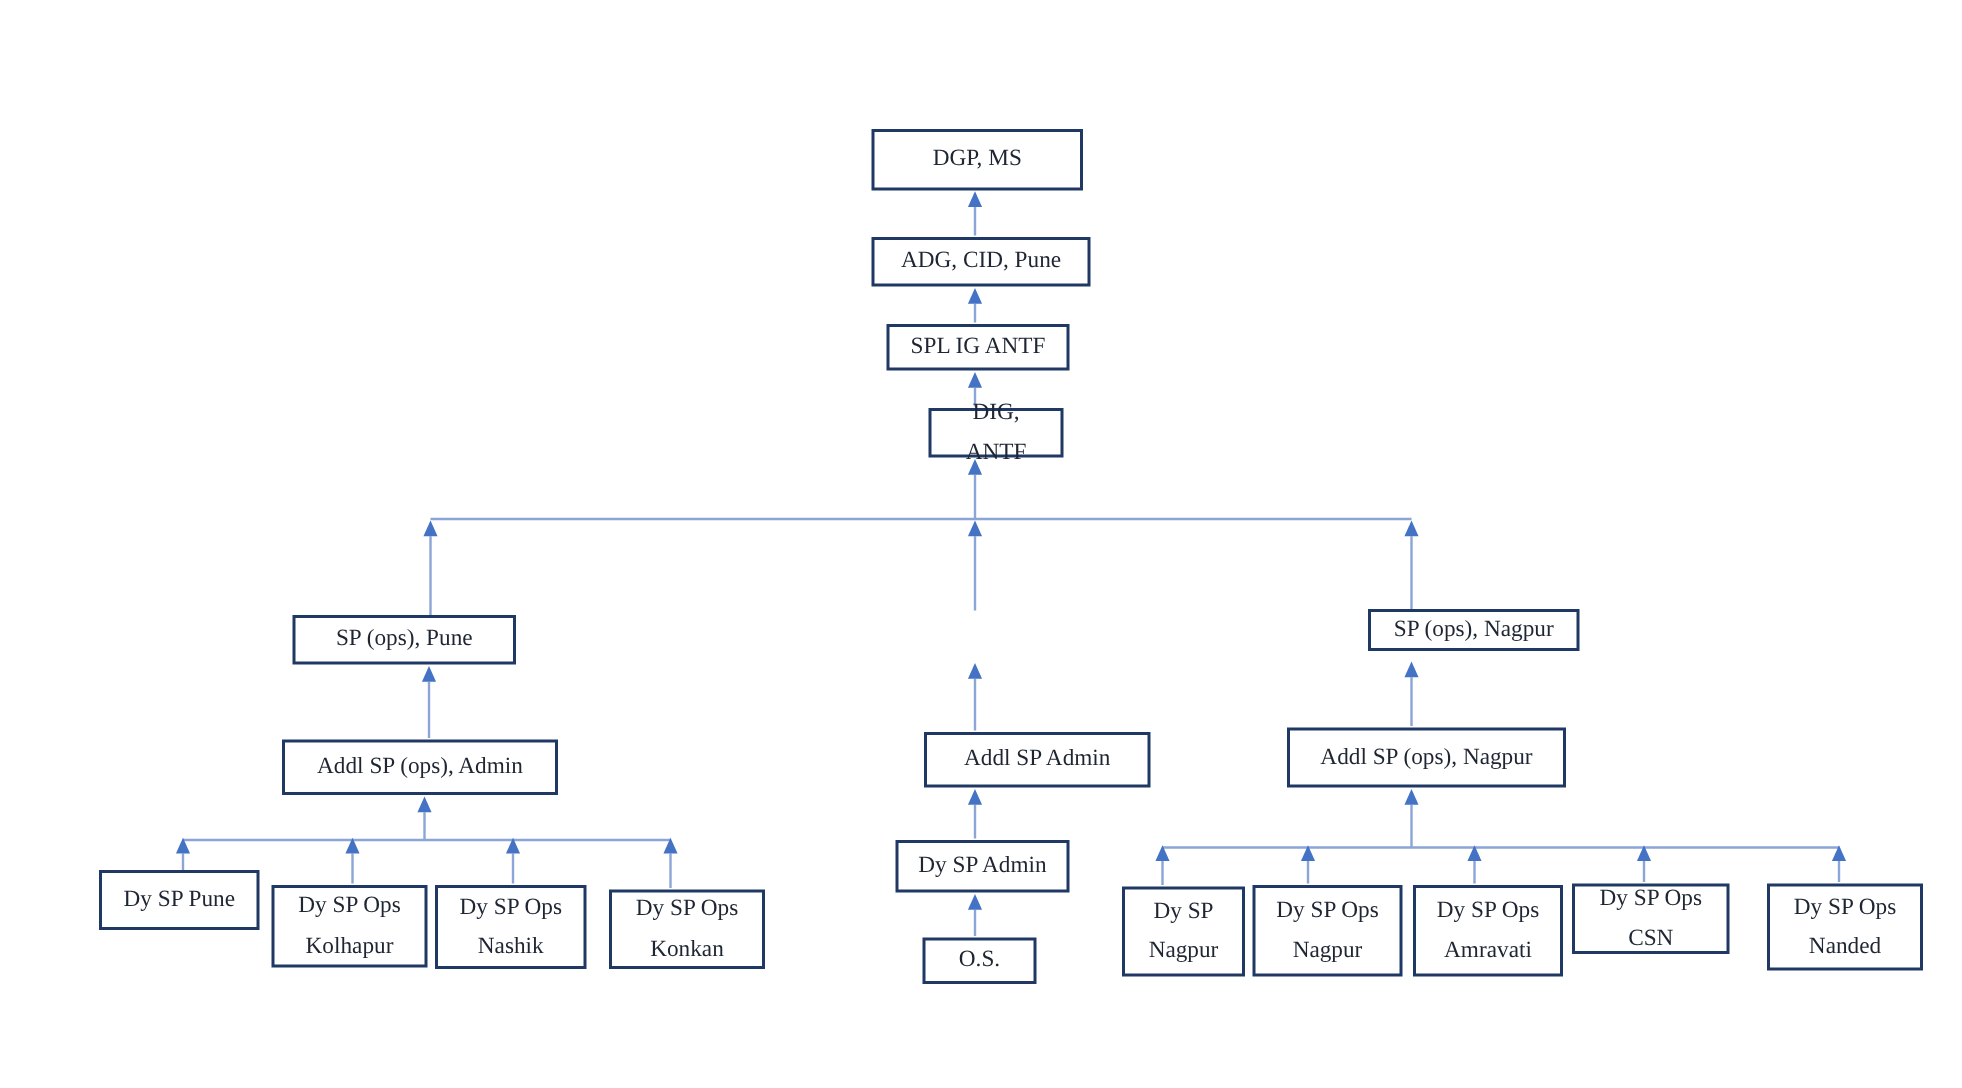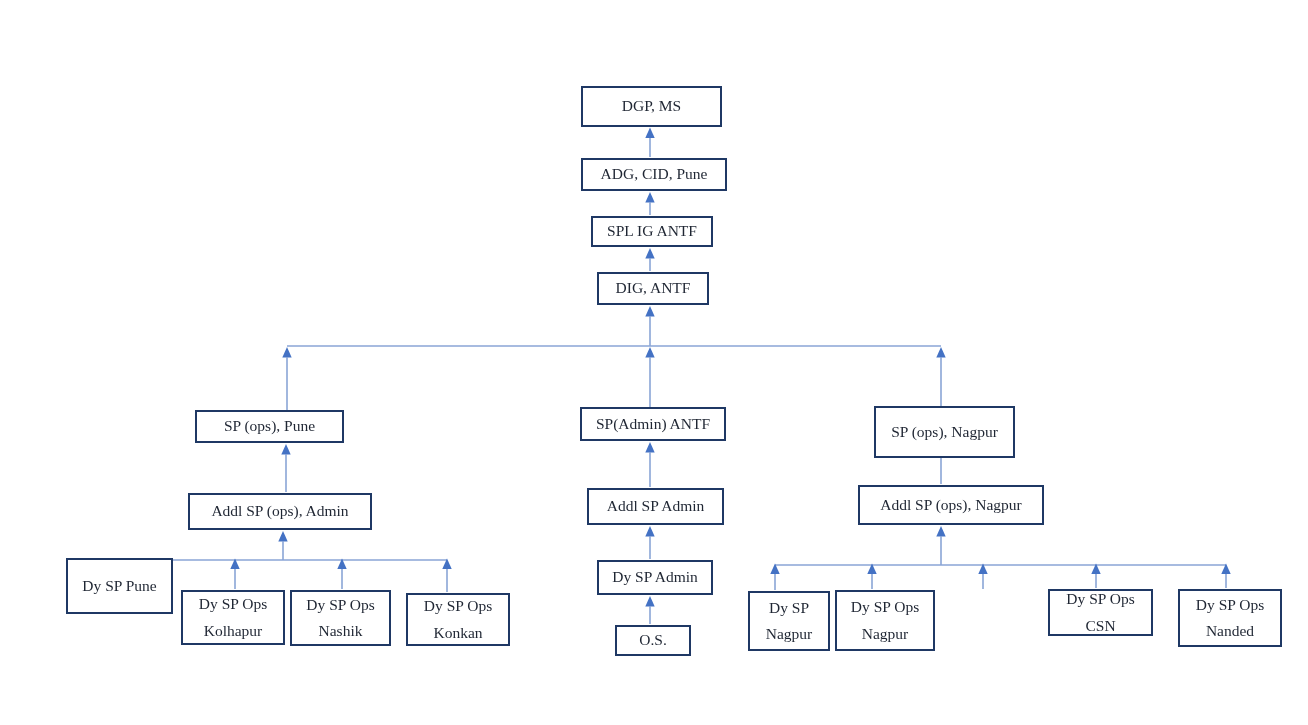--- a/index.html
+++ b/index.html
@@ -180,70 +180,70 @@
 
   <div class="node" style="left:581px;top:68px;width:141px;height:41px">
     <span>DGP, MS</span>
   </div>
   <div class="node" style="left:581px;top:140px;width:146px;height:33px">
     <span>ADG, CID, Pune</span>
   </div>
   <div class="node" style="left:591px;top:198px;width:122px;height:31px">
     <span>SPL IG ANTF</span>
   </div>
-  <div class="node" style="left:597px;top:254px;width:112px;height:33px">
+  <div class="node" style="left:619px;top:254px;width:90px;height:33px">
     <span>DIG, ANTF</span>
   </div>
 
   <div class="node" style="left:195px;top:392px;width:149px;height:33px">
     <span>SP (ops), Pune</span>
   </div>
-  <div class="node" style="left:580px;top:389px;width:146px;height:34px">
-    <span>SP(Admin) ANTF</span>
-  </div>
-  <div class="node" style="left:874px;top:388px;width:141px;height:52px">
+  <div class="node" style="left:912px;top:388px;width:141px;height:28px">
     <span>SP (ops), Nagpur</span>
   </div>
 
   <div class="node" style="left:188px;top:475px;width:184px;height:37px">
     <span>Addl SP (ops), Admin</span>
   </div>
-  <div class="node" style="left:587px;top:470px;width:137px;height:37px">
+  <div class="node" style="left:616px;top:470px;width:151px;height:37px">
     <span>Addl SP Admin</span>
   </div>
   <div class="node" style="left:858px;top:467px;width:186px;height:40px">
     <span>Addl SP (ops), Nagpur</span>
   </div>
 
   <div class="node" style="left:597px;top:542px;width:116px;height:35px">
     <span>Dy SP Admin</span>
   </div>
   <div class="node" style="left:615px;top:607px;width:76px;height:31px">
     <span>O.S.</span>
   </div>
 
-  <div class="node" style="left:66px;top:540px;width:107px;height:56px">
+  <div class="node" style="left:66px;top:562px;width:107px;height:40px">
     <span>Dy SP Pune</span>
   </div>
   <div class="node" style="left:181px;top:572px;width:104px;height:55px">
     <span>Dy SP Ops Kolhapur</span>
   </div>
   <div class="node" style="left:290px;top:572px;width:101px;height:56px">
     <span>Dy SP Ops Nashik</span>
   </div>
   <div class="node" style="left:406px;top:575px;width:104px;height:53px">
     <span>Dy SP Ops Konkan</span>
   </div>
 
   <div class="node" style="left:748px;top:573px;width:82px;height:60px">
     <span>Dy SP Nagpur</span>
   </div>
   <div class="node" style="left:835px;top:572px;width:100px;height:61px">
     <span>Dy SP Ops Nagpur</span>
   </div>
+  <div class="node" style="left:942px;top:572px;width:100px;height:61px">
+    <span>Dy SP Ops Amravati</span>
+  </div>
   <div class="node" style="left:1048px;top:571px;width:105px;height:47px">
     <span>Dy SP Ops CSN</span>
   </div>
   <div class="node" style="left:1178px;top:571px;width:104px;height:58px">
     <span>Dy SP Ops Nanded</span>
   </div>
 
 </div>
 
 </body></html>

